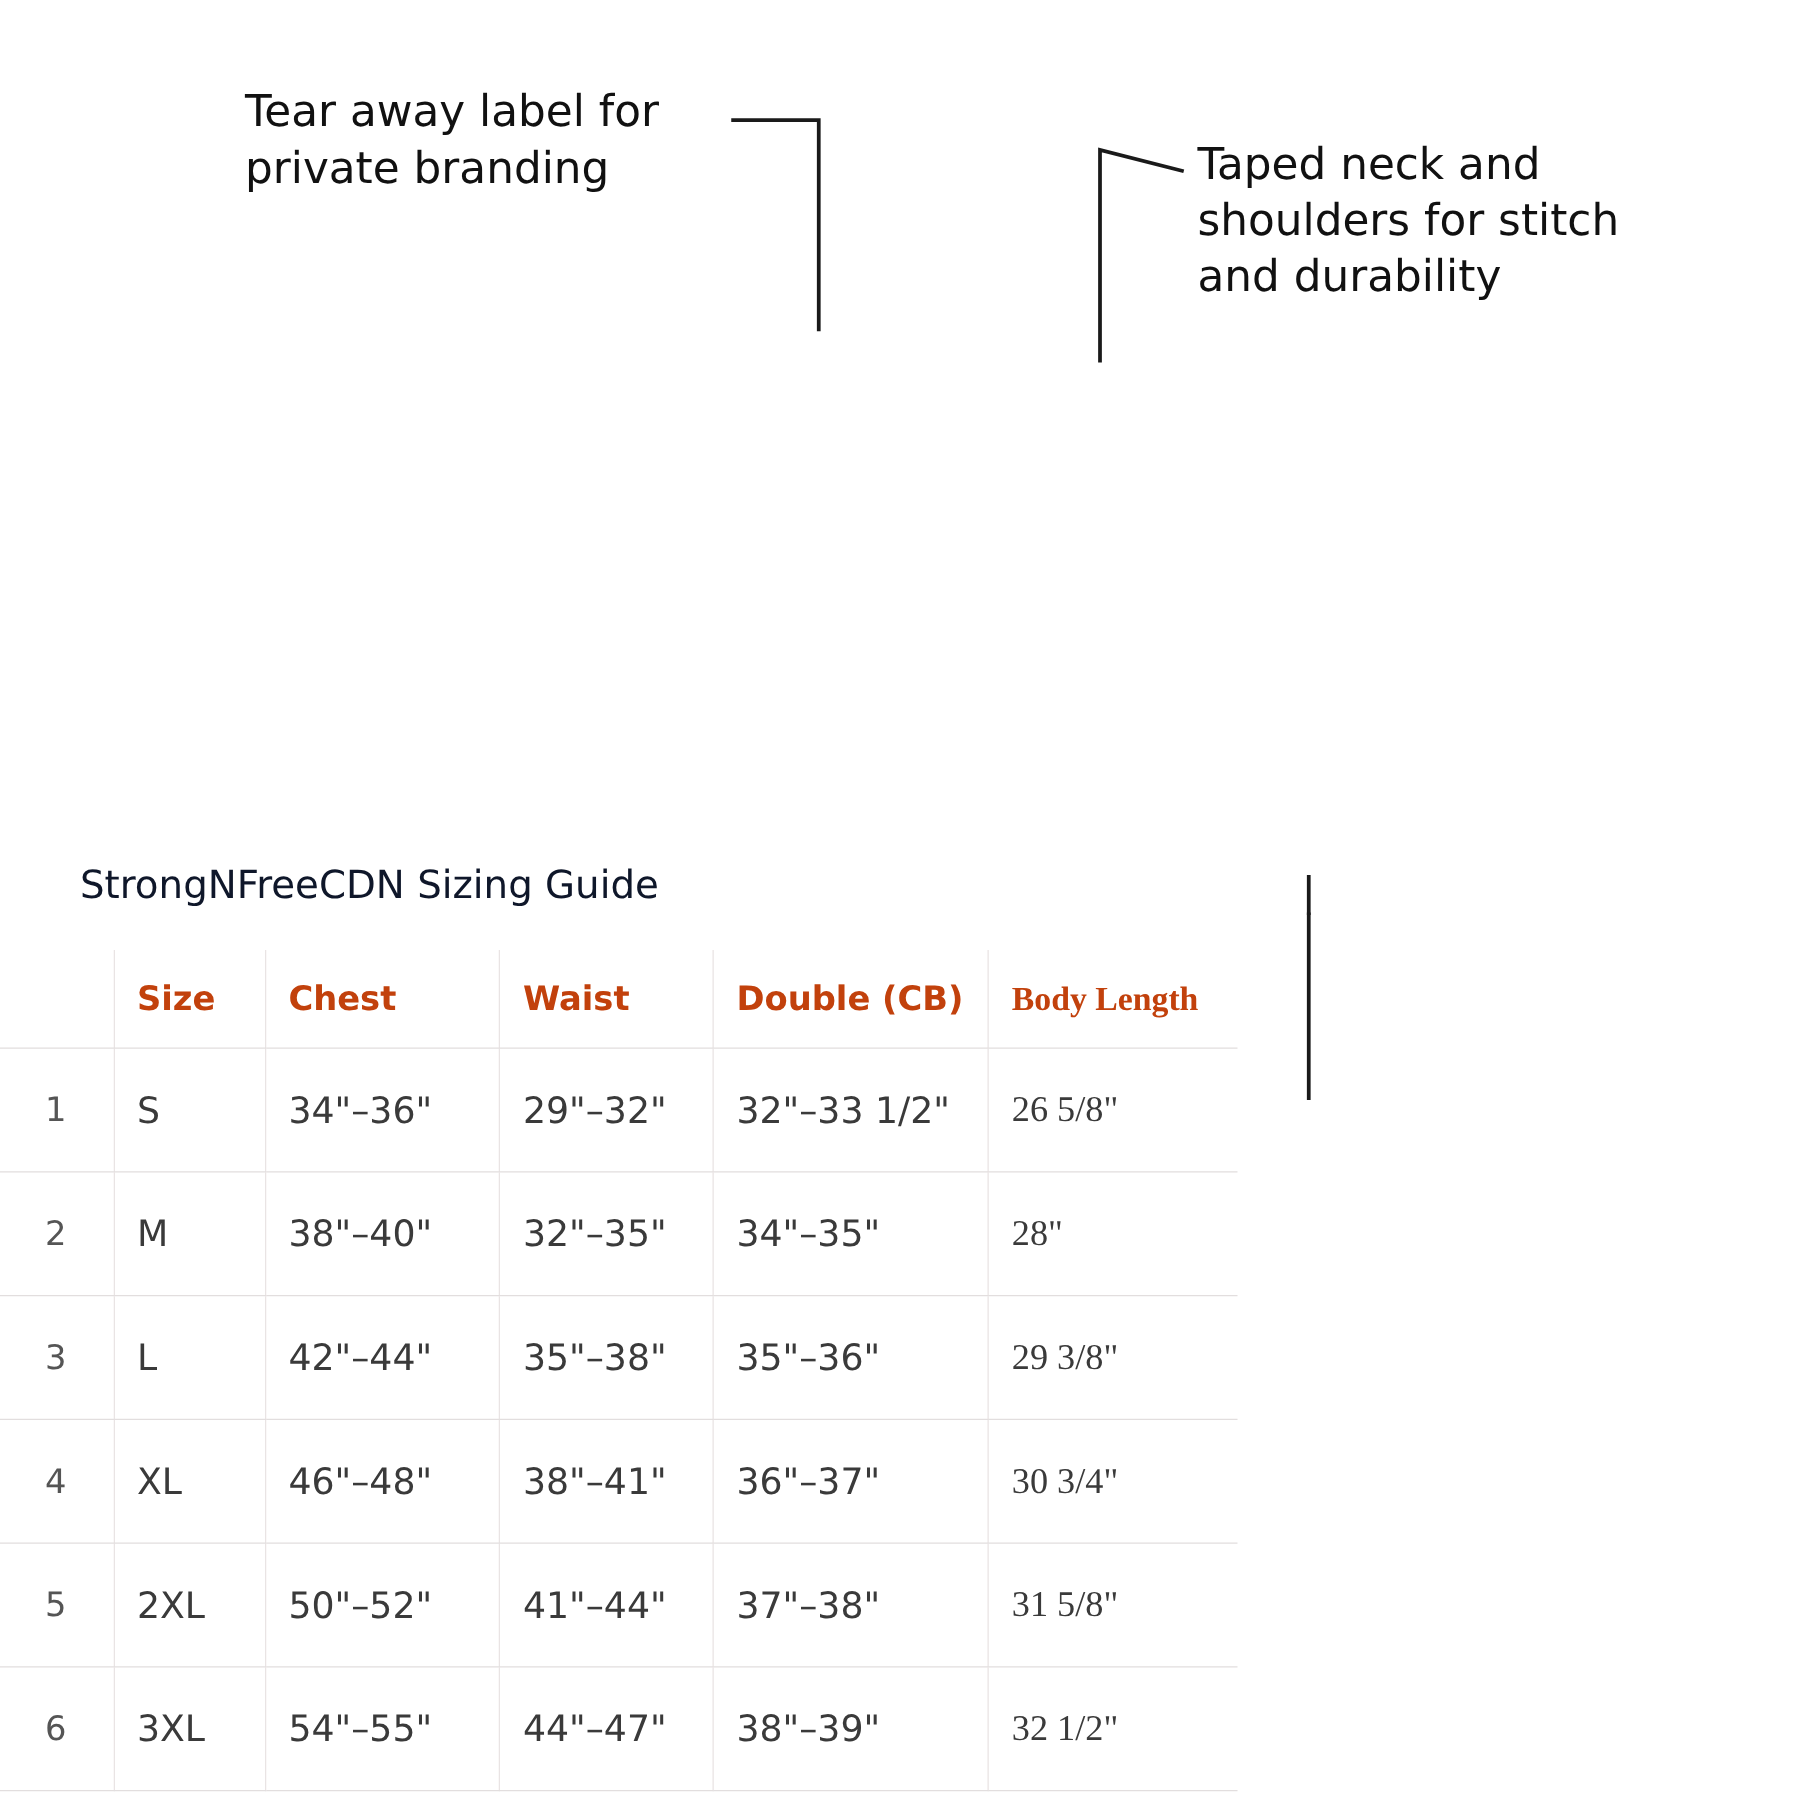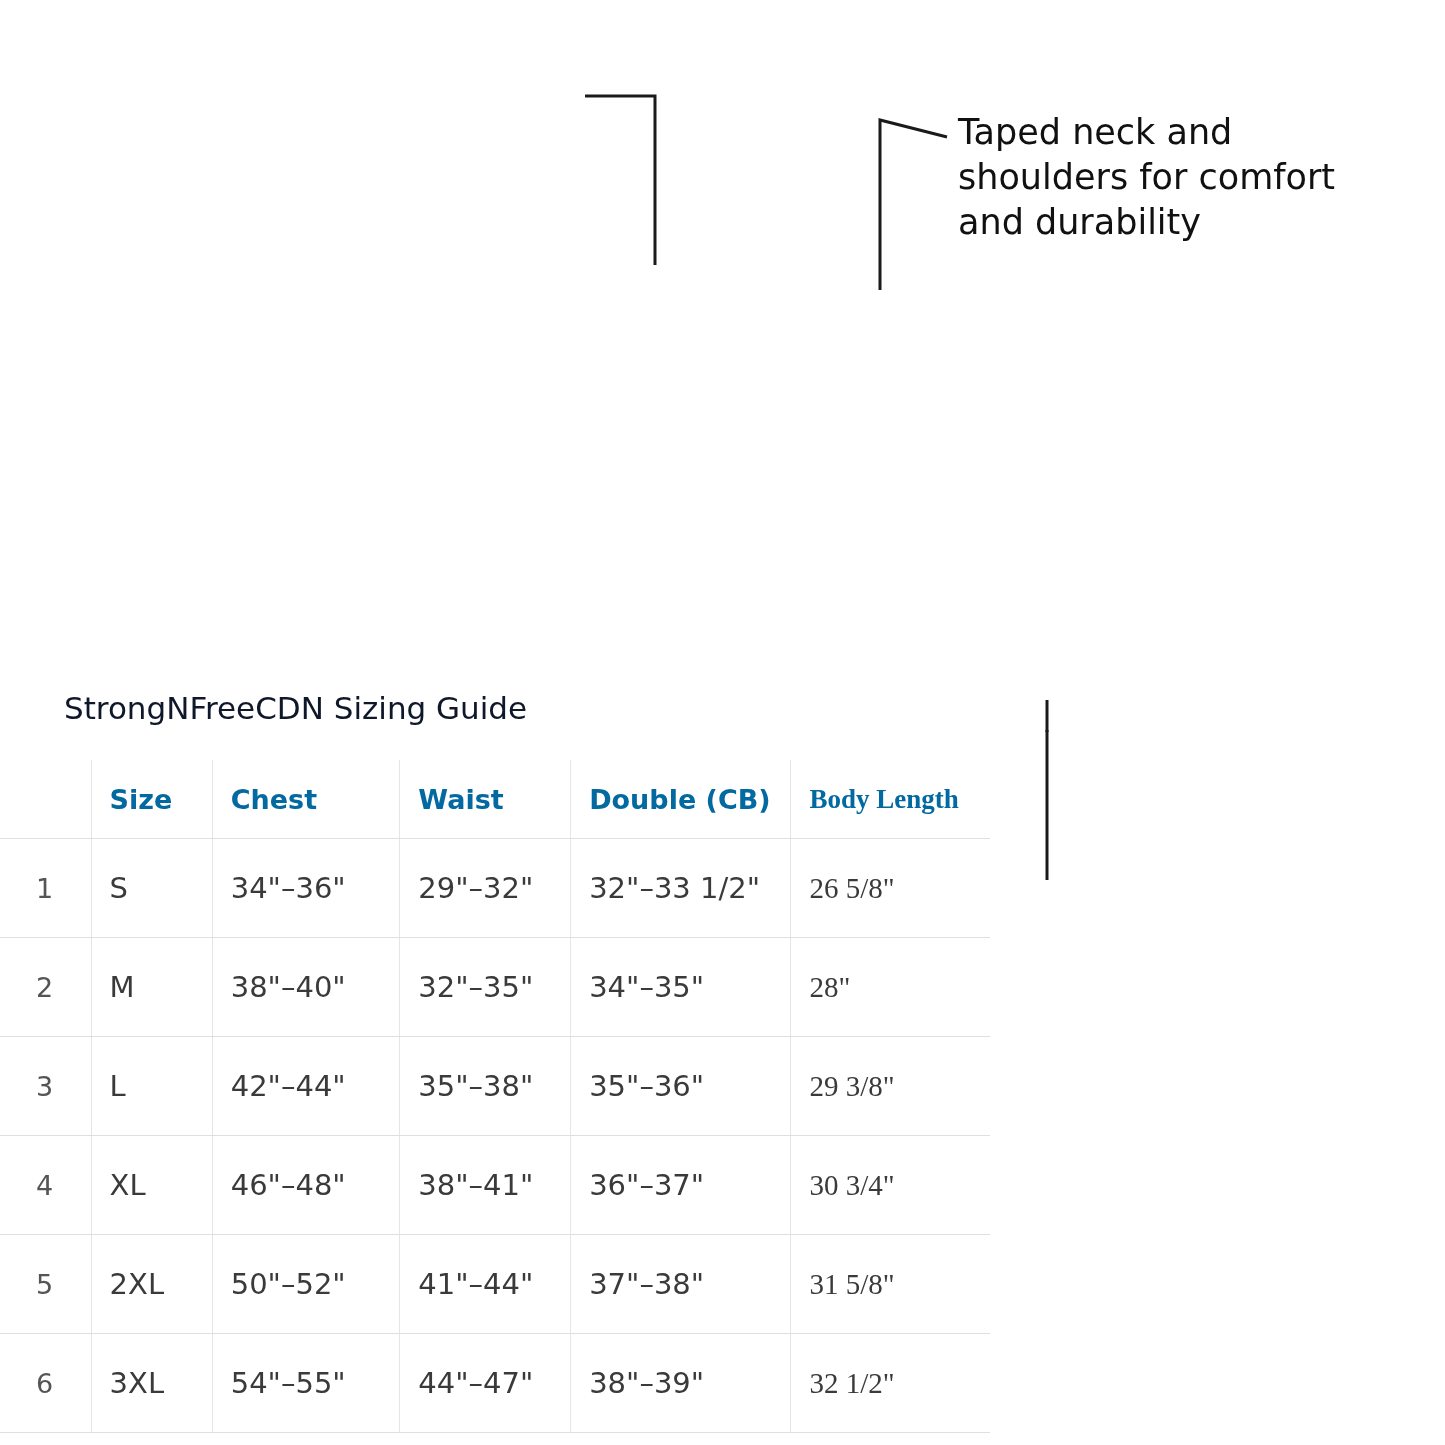--- a/index.html
+++ b/index.html
@@ -88,21 +88,21 @@
     height: 98px;
     text-align: left;
     vertical-align: middle;
     font-size: 29px;
     color: #3a3a3a;
     font-weight: normal;
   }
   table.sizing th {
     font-weight: bold;
     font-size: 27px;
-    color: #0369a1;
+    color: #c2410c;
     height: 78px;
   }
   table.sizing tr > *:last-child { border-right: none; }
   table.sizing .idx {
     width: 62px;
     padding-left: 36px;
     color: #555;
     font-size: 27px;
     border-right: 1px solid #e9e4e4;
   }
@@ -119,22 +119,24 @@
 <div id="canvas">
 
 
   <svg class="leaders" xmlns="http://www.w3.org/2000/svg">
     <polyline points="585,96 655,96 655,265" fill="none" stroke="#1a1a1a" stroke-width="3"></polyline>
     <polyline points="947,137 880,120 880,290" fill="none" stroke="#1a1a1a" stroke-width="3"></polyline>
     <polyline points="1047,880 1047,730 1047,730" fill="none" stroke="#1a1a1a" stroke-width="3"></polyline>
     <polyline points="1047,732 1047,700" fill="none" stroke="#1a1a1a" stroke-width="3"></polyline>
   </svg>
 
+  <div class="callout" id="callout-tear">Tear away label for
+private branding</div>
   <div class="callout" id="callout-neck">Taped neck and
-shoulders for comfort
+shoulders for stitch
 and durability</div>
 
   <div class="table-block">
     <div class="table-bg"></div>
     <div class="table-title">StrongNFreeCDN Sizing Guide</div>
     <table class="sizing">
       <thead>
         <tr>
           <th class="idx"></th>
           <th class="c-size">Size</th>

